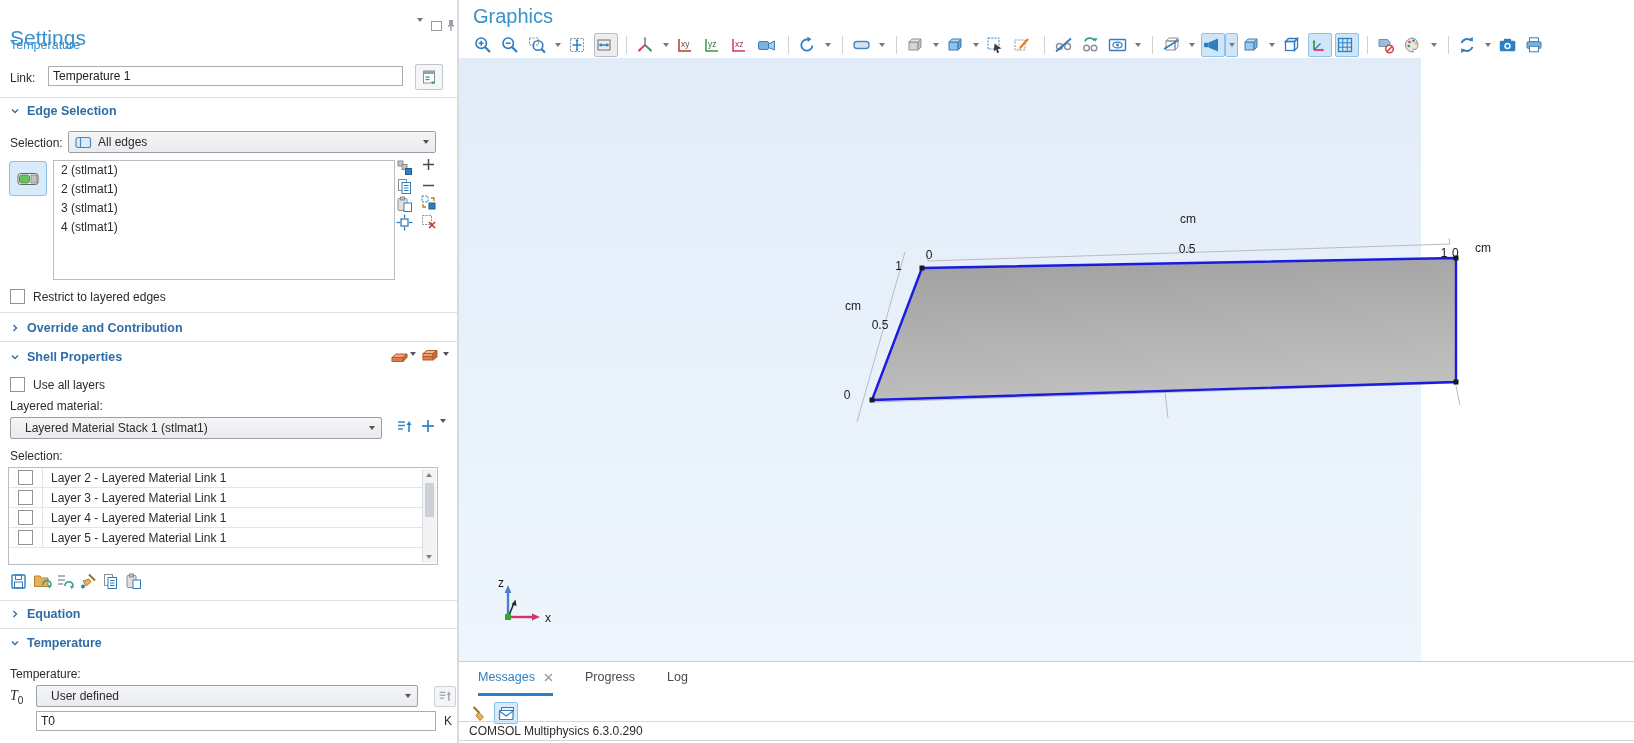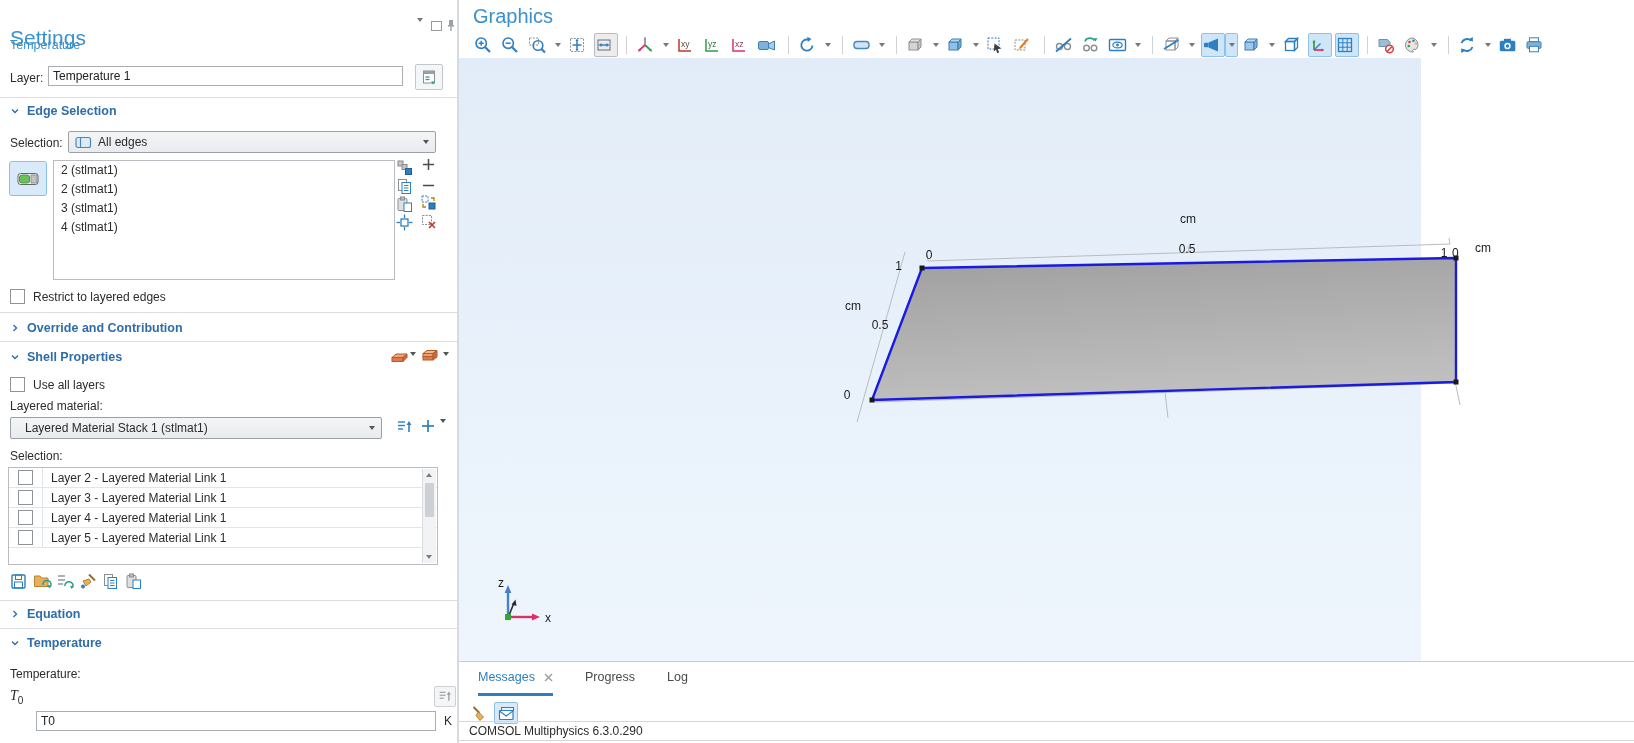--- a/index.html
+++ b/index.html
@@ -70,21 +70,21 @@
     <span class="abs panel-ctl" style="left:446px;top:19px;">
       <svg width="10" height="13" viewBox="0 0 10 13">
           <rect x="3" y="1" width="4" height="5" fill="#9aa0a6"></rect>
           <rect x="2" y="6" width="6" height="1.6" fill="#9aa0a6"></rect>
           <line x1="5" y1="7.5" x2="5" y2="12" stroke="#9aa0a6" stroke-width="1.4"></line>
         </svg>
     </span>
 
     <div class="abs s-sub">Temperature</div>
 
-    <div class="abs lbl" style="left:10px;top:71px;">Layer:</div>
+    <div class="abs lbl" style="left:10px;top:71px;">Link:</div>
     <input class="abs txt" style="left: 48px; top: 66px; width: 345px;" value="Temperature 1">
     <span class="abs icbtn bordbtn" style="left:415px;top:64px;width:26px;height:24px;">
       <svg width="16" height="16" viewBox="0 0 16 16">
           <rect x="2.5" y="2" width="11" height="12" fill="#fff" stroke="#8a8f94"></rect>
           <rect x="2.5" y="2" width="11" height="3" fill="#9aa0a6"></rect>
           <line x1="4.5" y1="8" x2="8.5" y2="8" stroke="#2a9d8f" stroke-width="1.3"></line>
           <line x1="4.5" y1="10.5" x2="8.5" y2="10.5" stroke="#2a9d8f" stroke-width="1.3"></line>
           <polygon points="10,12.5 14,12.5 12,15.5" fill="#2a9d8f"></polygon>
         </svg>
     </span>
@@ -345,20 +345,24 @@
     <div class="abs sec-head" style="left:10px;top:636px;">
       <svg width="10" height="10" viewBox="0 0 10 10">
           <polyline points="2,3.5 5,6.5 8,3.5" fill="none" stroke="#2f6da8" stroke-width="1.4"></polyline>
         </svg>
       <span>Temperature</span>
     </div>
 
     <div class="abs lbl" style="left:10px;top:667px;">Temperature:</div>
 
     <span class="abs ssym" style="left:10px;top:688px;"><span>T</span><span class="ssub">0</span></span>
+    <div class="abs combo" style="left:36px;top:685px;width:368px;">
+      <span class="cv" style="padding-left:8px;">User defined</span>
+      <span class="car"></span>
+    </div>
     <span class="abs icbtn" style="left:434px;top:686px;width:20px;height:19px;border:1px solid #cdd1d5;background:#f4f5f6;border-radius:2px;">
       <svg width="15" height="15" viewBox="0 0 18 18">
           <line x1="2" y1="4" x2="9" y2="4" stroke="#9aa0a6" stroke-width="1.4"></line>
           <line x1="2" y1="7.5" x2="9" y2="7.5" stroke="#9aa0a6" stroke-width="1.4"></line>
           <line x1="2" y1="11" x2="7" y2="11" stroke="#9aa0a6" stroke-width="1.4"></line>
           <line x1="13" y1="14" x2="13" y2="6" stroke="#9aa0a6" stroke-width="1.6"></line>
           <polygon points="10.5,7 15.5,7 13,3" fill="#9aa0a6"></polygon>
         </svg>
     </span>
     <input class="abs txt" style="left: 36px; top: 711px; width: 390px;" value="T0">

